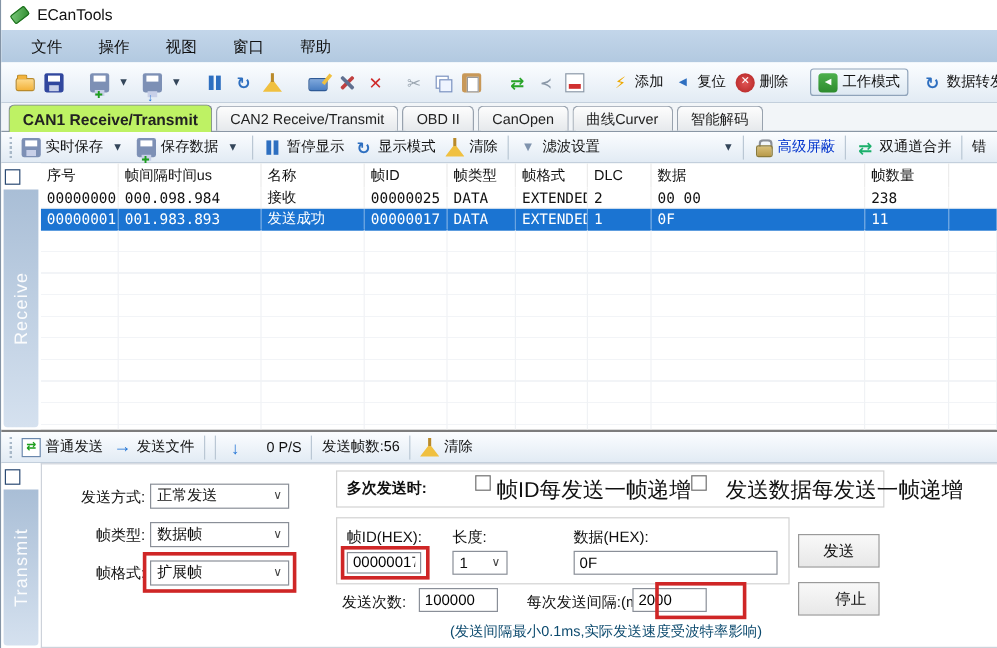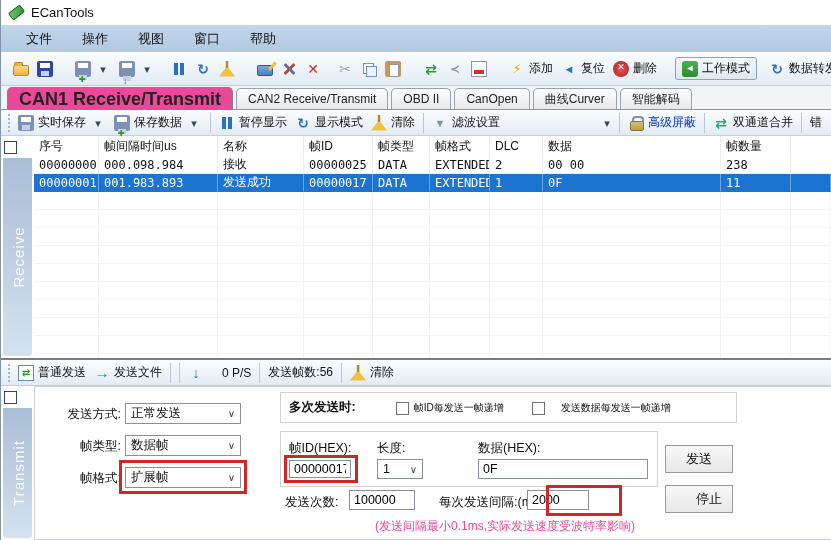--- a/index.html
+++ b/index.html
@@ -70,21 +70,21 @@
   .ic-lock::after { content:""; position:absolute; left:2px; top:5px; width:12px; height:8px; background:linear-gradient(#d9c07a,#b89a4a); border:1px solid #8a7a3a; border-radius:2px; }
   .ic-errf { background:#2f8f3f; border-radius:2px; width:12px; height:12px; margin:2px; }
   .ic-errf::before { content:"→"; position:absolute; left:-6px; top:-3px; color:#d03030; font-weight:bold; font-size:13px; }
   .ic-normsend { background:#fff; border:1px solid #6a88ad; }
   .ic-normsend::before { content:"⇄"; position:absolute; left:0; right:0; top:0; text-align:center; color:#1e9e1e; font-size:10px; line-height:14px; font-weight:bold; }
   .mini-cb { width:13px; height:13px; background:#fff; border:1px solid #2b4a73; display:inline-block; flex:none; }
 
   
   .tabbar { height:24px; background:#f2f5f8; display:flex; align-items:flex-end; padding-left:6px; border-bottom:1px solid #8a97a5; }
   .tab { display:inline-flex; align-items:center; height:21px; padding:0 11px; margin-right:3px; border:1px solid #98a2ae; border-bottom:none; border-radius:5px 5px 0 0; background:linear-gradient(#fdfdfd,#e6e9ec); font-size:12px; color:#222; cursor:default; white-space:nowrap; }
-  .tab.active { background:#ec4899; font-weight:bold; height:23px; margin-bottom:-1px; z-index:2; border-color:#7a848e; font-size:18px; }
+  .tab.active { background:#bef264; font-weight:bold; height:23px; margin-bottom:-1px; z-index:2; border-color:#7a848e; font-size:13px; }
 
   
   .receive-section { height:224px; display:flex; border-bottom:2px solid #7d7d7d; }
   .side { width:33px; flex:none; display:flex; flex-direction:column; background:#fff; }
   .side-top { height:22px; display:flex; align-items:center; padding-left:3px; }
   .side-grad { flex:1; background:linear-gradient(to bottom,#a9bed6,#d5e1ef); border-radius:0 0 3px 3px; position:relative; margin:0 2px 2px 2px; }
   .side-label { position:absolute; left:50%; top:50%; transform:translate(-50%,-50%) rotate(-90deg); color:rgba(255,255,255,.92); font-size:15px; letter-spacing:1px; white-space:nowrap; }
   .rtable { flex:1; overflow:hidden; font-family:"DejaVu Sans Mono","Liberation Mono",monospace; }
   .thead,.trow { display:flex; }
   .thead { height:20px; font-family:"Liberation Sans","DejaVu Sans",sans-serif; }
@@ -101,24 +101,24 @@
   .tx-body { flex:1; position:relative; background:#fff; border:1px solid #cdd2da; border-right:none; }
   .flabel { position:absolute; font-size:12.5px; white-space:nowrap; }
   .ralign { text-align:right; }
   .win-select { position:absolute; height:21px; border:1px solid #8a8f98; background:#fff; display:flex; align-items:center; padding:0 2px 0 5px; font-size:12.5px; }
   .win-select .chev { margin-left:auto; color:#444; font-size:10px; padding:0 3px; }
   .win-input { position:absolute; border:1px solid #8a8f98; background:#fff; padding:0 4px; font-size:12.5px; font-family:"Liberation Sans","DejaVu Sans",sans-serif; outline:none; }
   .red-box { position:absolute; border:3px solid #cf2626; pointer-events:none; }
   .gbox { position:absolute; border:1px solid #d2d2d2; }
   .g1 { left:245px; top:5px; width:457px; height:31px; display:flex; align-items:center; }
   .g2 { left:245px; top:44px; width:378px; height:56px; }
-  .cbrow { display:flex; align-items:flex-end; gap:5px; font-size:10px; white-space:nowrap; }
+  .cbrow { display:flex; align-items:flex-start; gap:5px; font-size:18px; white-space:nowrap; }
   .cb { width:13px; height:13px; border:1px solid #707070; background:#fff; flex:none; }
   .btn { position:absolute; width:68px; height:28px; background:linear-gradient(#f8f8f8,#e8e8e8); border:1px solid #9a9a9a; font-size:13px; display:flex; align-items:center; justify-content:center; cursor:default; }
-  .note { position:absolute; left:300px; top:131px; width:340px; text-align:center; font-size:12px; color:#ec4899; white-space:nowrap; }
+  .note { position:absolute; left:300px; top:131px; width:340px; text-align:center; font-size:12px; color:#0c4a6e; white-space:nowrap; }
   .psr { font-size:12px; white-space:nowrap; }
 </style>
 </head>
 <body>
 
 <div class="app">
 
   <div class="titlebar">
     <span class="app-icon"></span>
     <span class="title-text">ECanTools</span>
@@ -396,21 +396,21 @@
           <span class="chev">∨</span>
         </div>
       <span class="red-box" style="left:84px; top:73px; width:128px; height:34px;"></span>
 
       <div class="gbox g1">
         <span class="flabel" style="position:static; margin-left:8px; font-weight:bold;">多次发送时:</span>
         <span class="cbrow" style="margin-left:40px;">
             <span class="cb"></span>
             <span>帧ID每发送一帧递增</span>
           </span>
-        <span class="cbrow" style="margin-left:28px;gap:16px;">
+        <span class="cbrow" style="gap:16px;">
             <span class="cb"></span>
             <span>发送数据每发送一帧递增</span>
           </span>
       </div>
 
       <div class="gbox g2">
         <span class="flabel" style="left:8px; top:8px;">帧ID(HEX):</span>
         <input class="win-input" style="left: 8px; top: 28px; width: 62px; height: 18px;" value="00000017">
         <span class="red-box" style="left:3px; top:23px; width:74px; height:28px;"></span>
 

